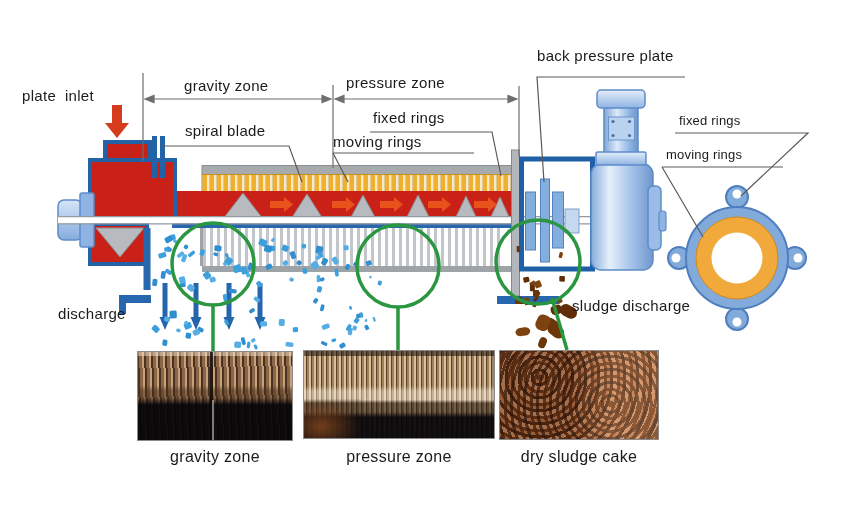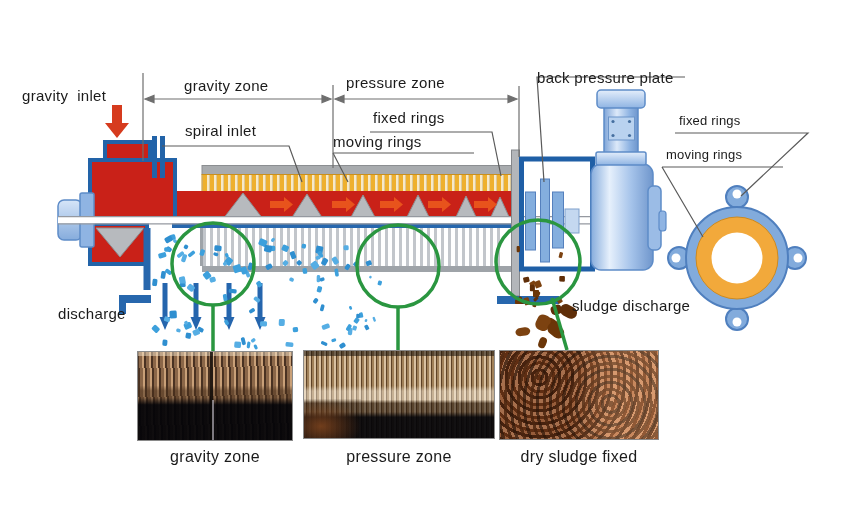--- a/index.html
+++ b/index.html
@@ -369,38 +369,38 @@
     <line x1="519" y1="86" x2="519" y2="157"></line>
     <line x1="151" y1="99" x2="325" y2="99"></line>
     <polygon points="145,99 154,95.5 154,102.5"></polygon>
     <polygon points="331,99 322,95.5 322,102.5"></polygon>
     <line x1="341" y1="99" x2="511" y2="99"></line>
     <polygon points="335,99 344,95.5 344,102.5"></polygon>
     <polygon points="517,99 508,95.5 508,102.5"></polygon>
   </g>
 </svg>
 
-<div class="lbl" style="left:22px;top:88px;">gravity  inlet</div>
+<div class="lbl" style="left:22px;top:88px;">plate  inlet</div>
 <div class="lbl" style="left:184px;top:78px;">gravity zone</div>
 <div class="lbl" style="left:346px;top:75px;">pressure zone</div>
-<div class="lbl" style="left:185px;top:123px;">spiral inlet</div>
+<div class="lbl" style="left:185px;top:123px;">spiral blade</div>
 <div class="lbl" style="left:373px;top:110px;">fixed rings</div>
 <div class="lbl" style="left:333px;top:134px;">moving rings</div>
-<div class="lbl" style="left:537px;top:70px;text-align:center;">back pressure plate</div>
+<div class="lbl" style="left:537px;top:48px;text-align:center;">back pressure plate</div>
 <div class="lbl" style="left:58px;top:306px;">discharge</div>
 <div class="lbl" style="left:572px;top:298px;">sludge discharge</div>
 <div class="lbl small" style="left:679px;top:114px;">fixed rings</div>
 <div class="lbl small" style="left:666px;top:148px;">moving rings</div>
 
 <div class="photo" id="photo-gravity" style="left:137px;top:351px;width:156px;height:90px;">
   <div class="seam"></div>
   <div class="seam2"></div>
 </div>
 <div class="photo" id="photo-pressure" style="left:303px;top:350px;width:192px;height:89px;">
   <div class="patch"></div>
 </div>
 <div class="photo" id="photo-sludge" style="left:499px;top:350px;width:160px;height:90px;"></div>
 
 <div class="caption" style="left:137px;top:448px;width:156px;">gravity zone</div>
 <div class="caption" style="left:303px;top:448px;width:192px;">pressure zone</div>
-<div class="caption" style="left:499px;top:448px;width:160px;">dry sludge fixed</div>
+<div class="caption" style="left:499px;top:448px;width:160px;">dry sludge cake</div>
 
 </div>
 
 </body></html>

